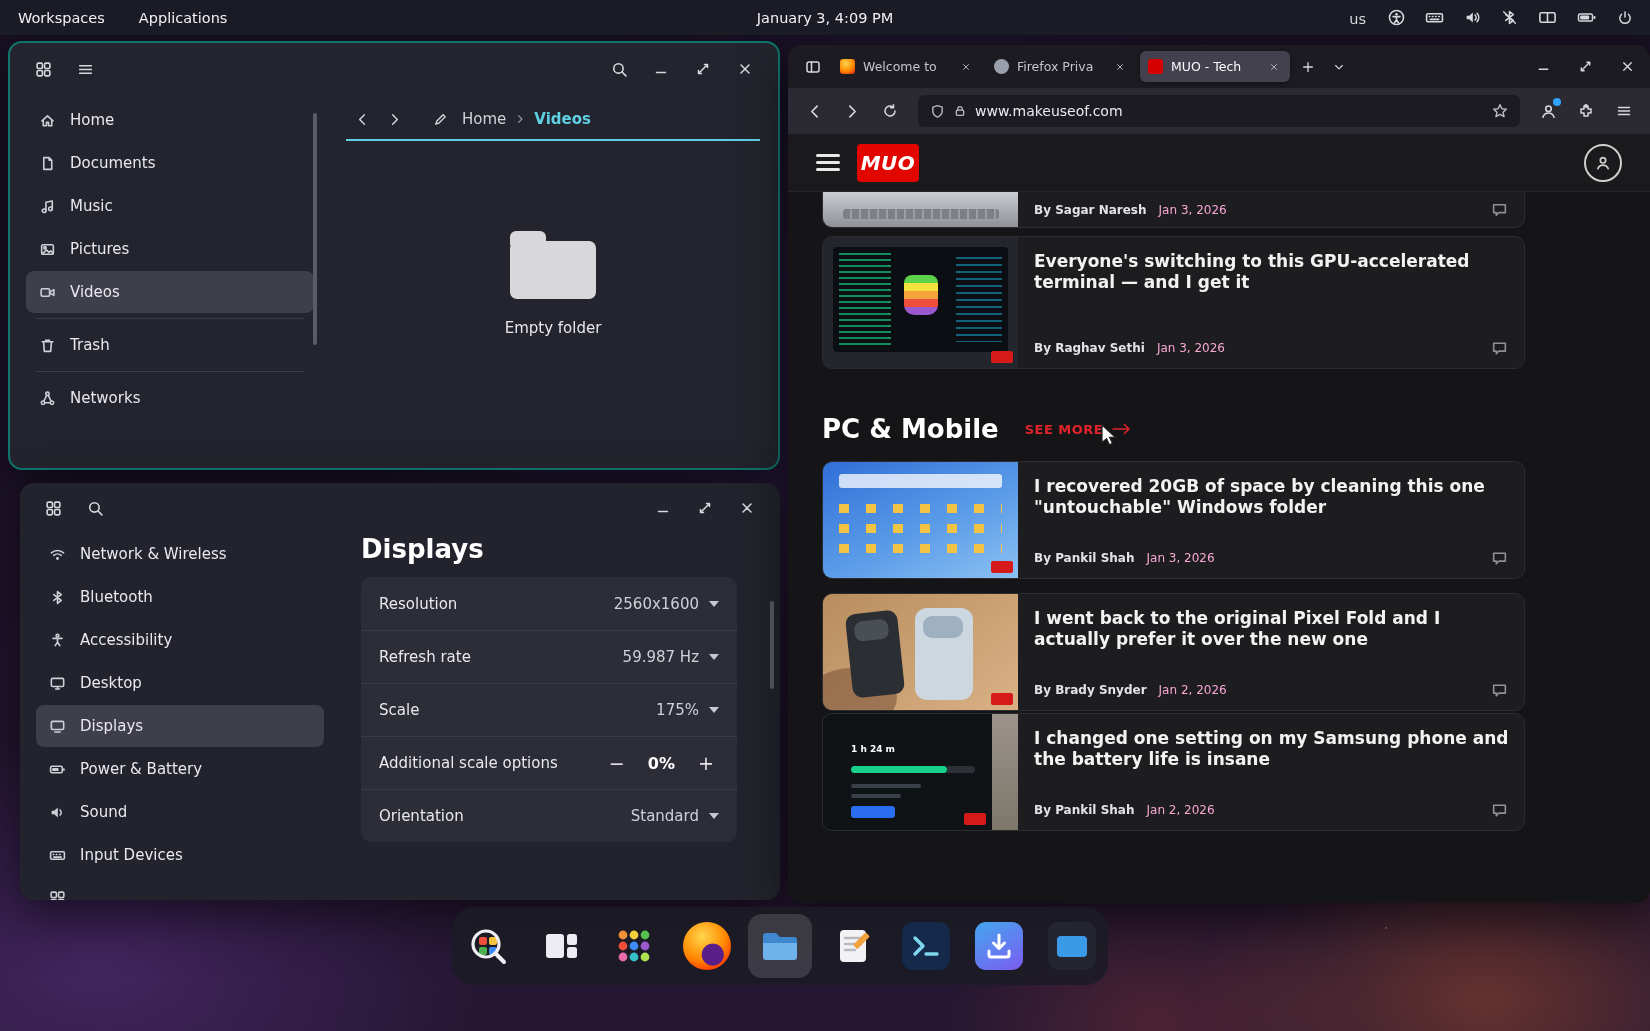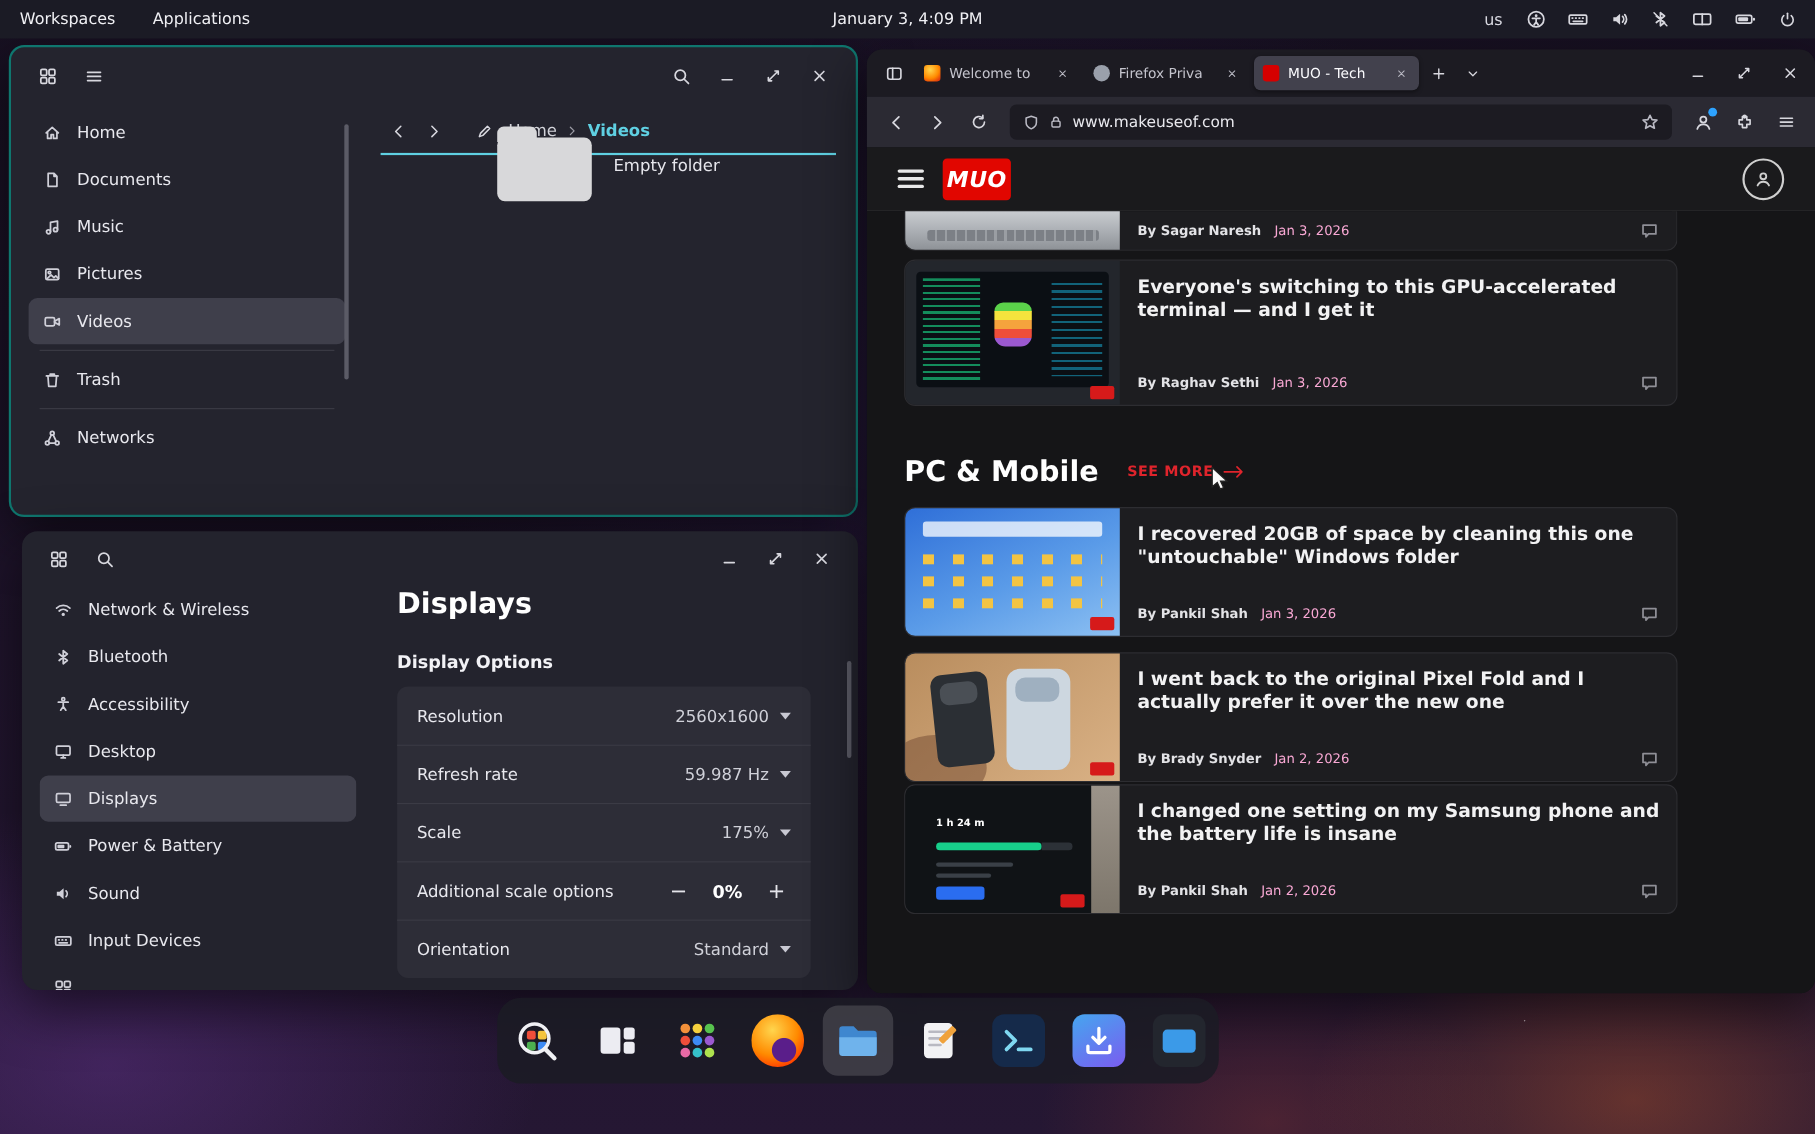--- a/index.html
+++ b/index.html
@@ -48,22 +48,22 @@
 .side-divider{height:1px;background:#3c3c46;margin:5px 10px}
 .vscroll{position:absolute;width:4px;border-radius:2px;background:#5b5b66}
 
 
 .files-win{left:8px;top:41px;width:772px;height:429px;border:2px solid #0f766e;background:#24242e}
 .files-sidebar{position:absolute;left:16px;top:56px;width:288px}
 .files-main{position:absolute;left:336px;top:56px;right:18px;bottom:16px}
 .path-row{height:42px;display:flex;align-items:center;gap:4px;border-bottom:2px solid #5fd0e2;padding:0 2px}
 .crumb{font-size:15px;color:#d2d3d9;padding:0 4px}
 .crumb-current{color:#5fd0e2;font-weight:600}
-.empty-state{position:absolute;left:0;right:0;top:42px;bottom:0;display:flex;flex-direction:row;
-  align-items:flex-start;justify-content:center;gap:20px}
+.empty-state{position:absolute;left:0;right:0;top:42px;bottom:0;display:flex;flex-direction:column;
+  align-items:center;justify-content:center;gap:20px}
 .folder-glyph{width:86px;height:58px;background:#d8d8da;border-radius:7px;position:relative;margin-top:-16px}
 .folder-glyph::before{content:"";position:absolute;top:-10px;left:0;width:36px;height:14px;background:#d8d8da;border-radius:6px 6px 0 0}
 .empty-label{font-size:15px;color:#e6e6ec}
 
 
 .settings-win{left:20px;top:483px;width:760px;height:417px}
 .set-sidebar{position:absolute;left:16px;top:50px;width:288px;bottom:0;overflow:hidden}
 .set-main{position:absolute;left:341px;top:40px;right:20px;bottom:0}
 .set-title{font-size:26px;font-weight:700;color:#fff;margin-top:11px}
 .set-section{font-size:16px;font-weight:700;color:#f2f2f6;margin-top:28px}
@@ -483,21 +483,20 @@
             <rect x="2" y="9" width="5" height="5" rx="1.2"></rect>
             <rect x="9" y="9" width="5" height="5" rx="1.2"></rect>
           </svg>
         </span>
     </div>
   </div>
   <div class="vscroll" style="left:750px;top:118px;height:88px"></div>
 
   <div class="set-main">
     <h1 class="set-title">Displays</h1>
-    <div class="set-section">Display Options</div>
     <div class="card">
       <div class="row">
         <span class="row-label">Resolution</span>
         <span class="row-value">
             <span>2560x1600</span>
             <span class="chev"></span>
           </span>
       </div>
       <div class="row">
         <span class="row-label">Refresh rate</span>

